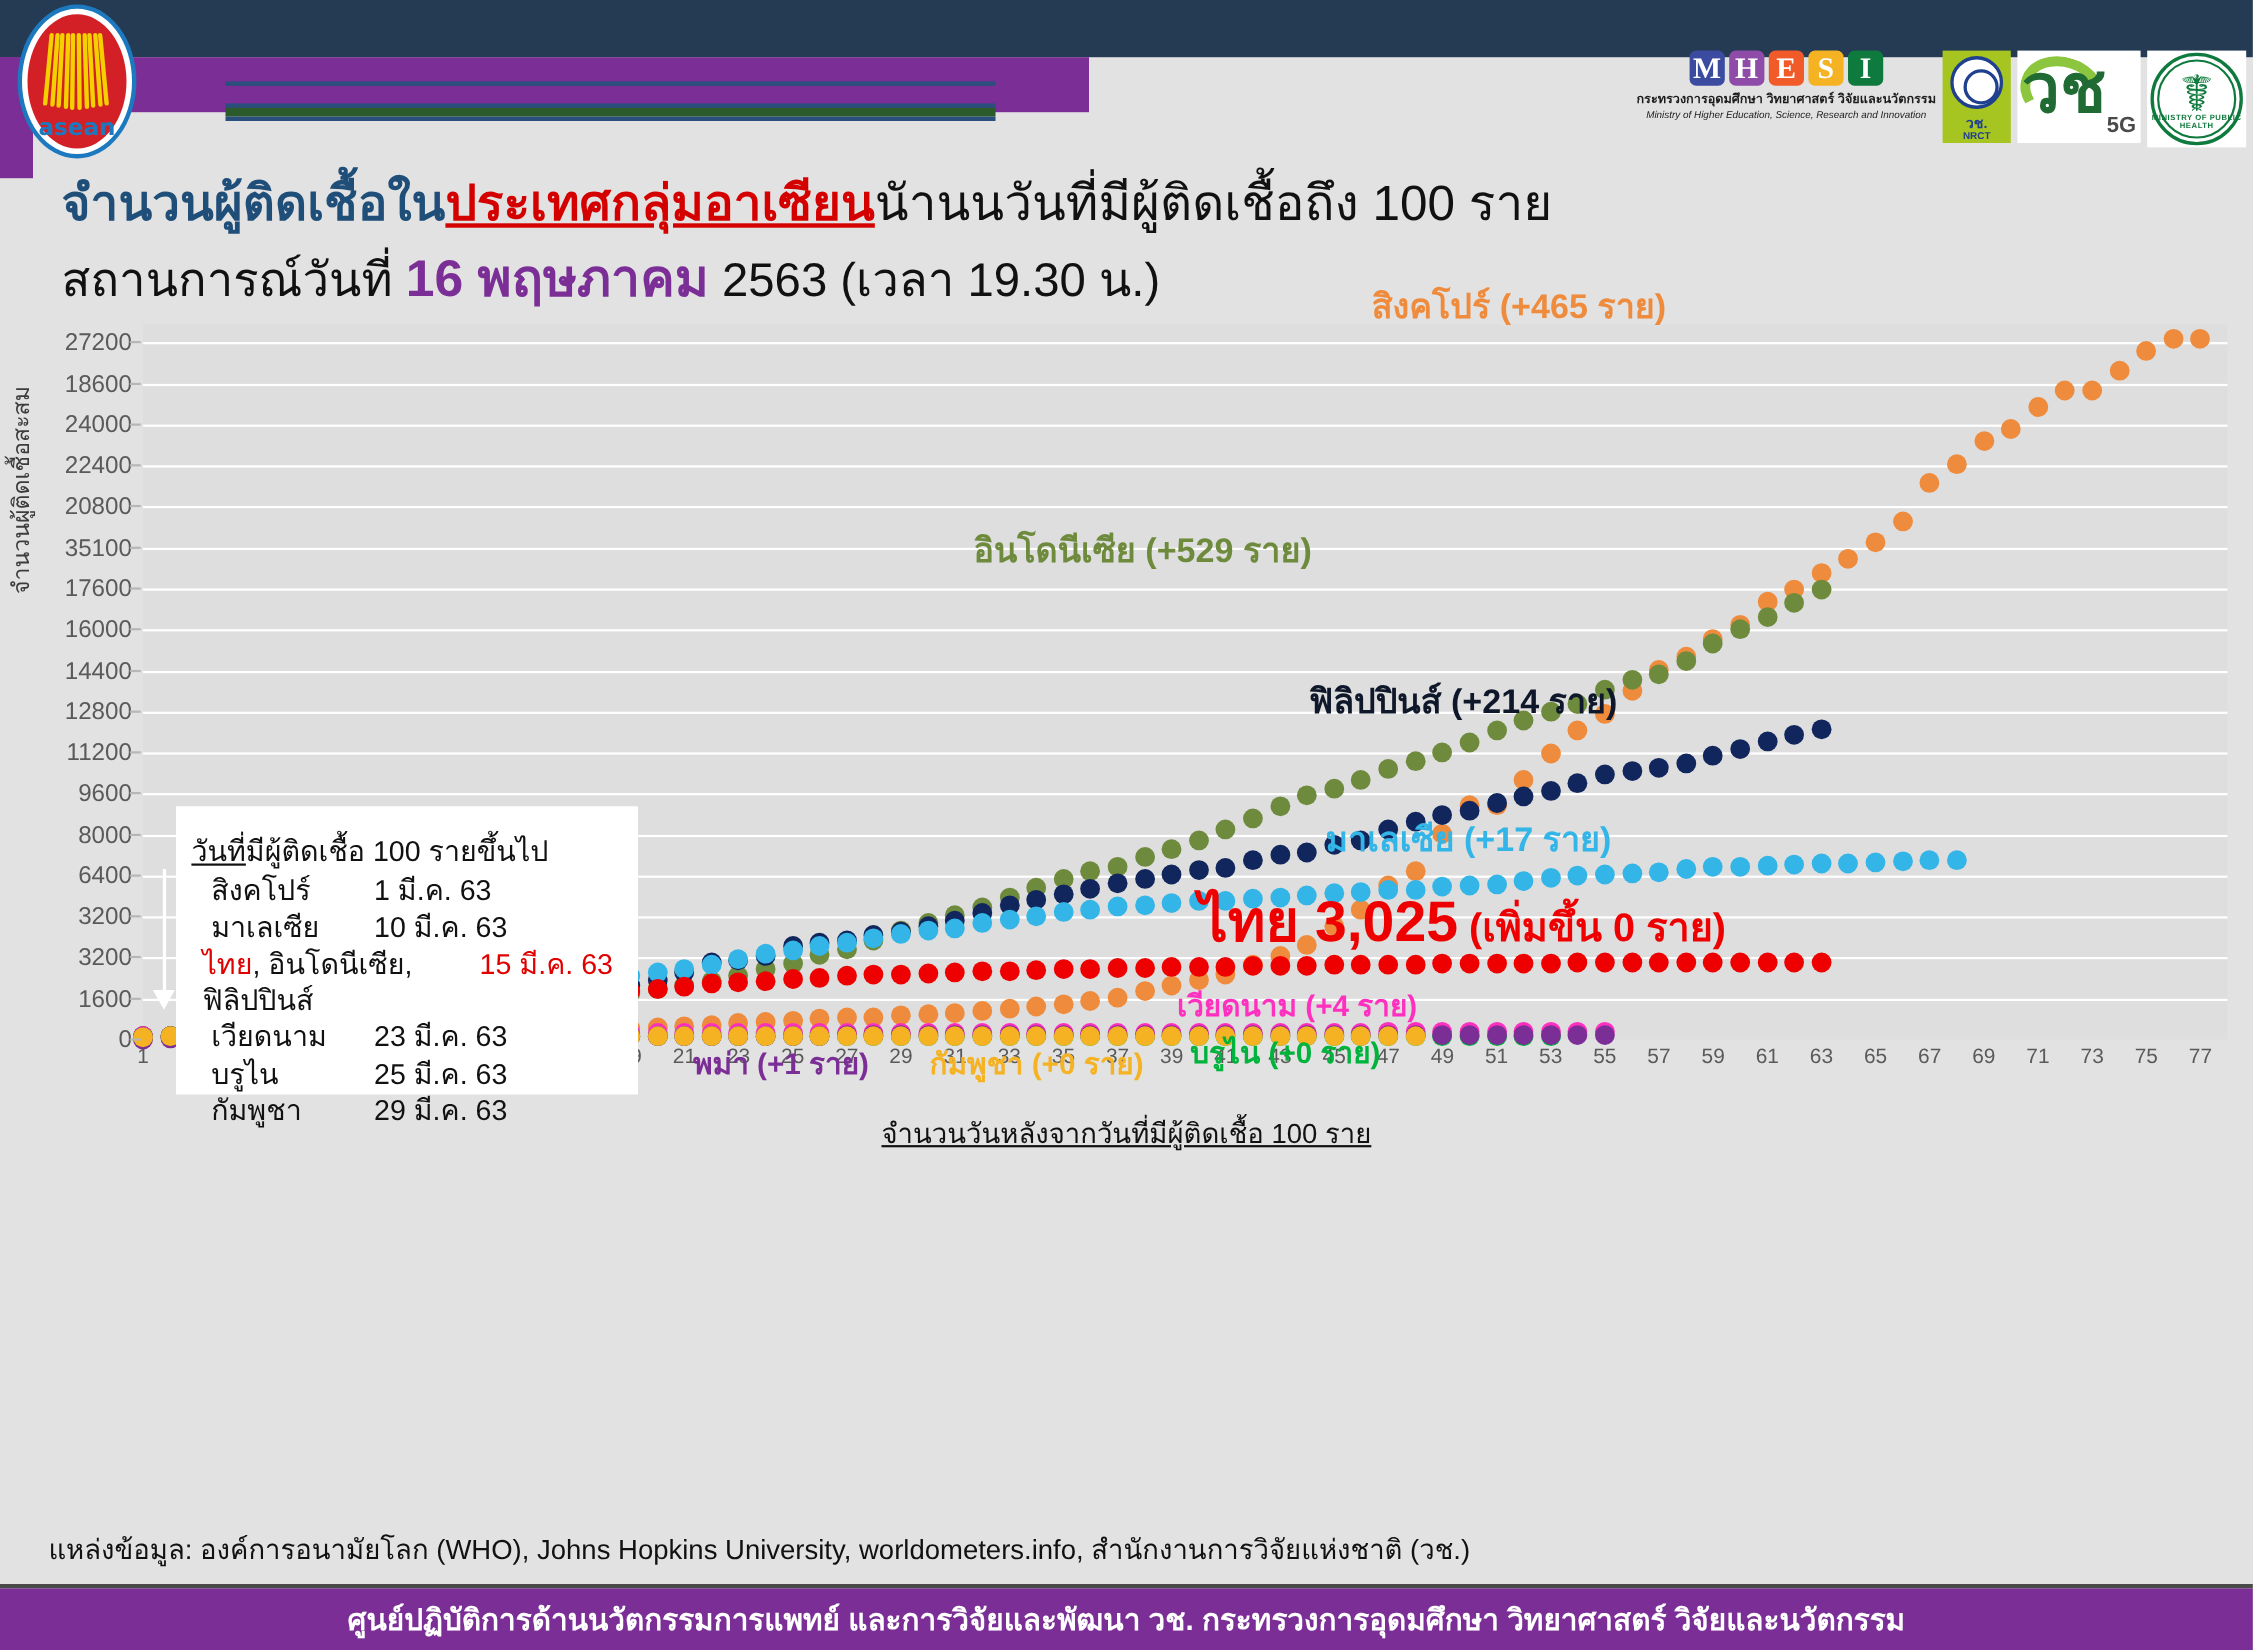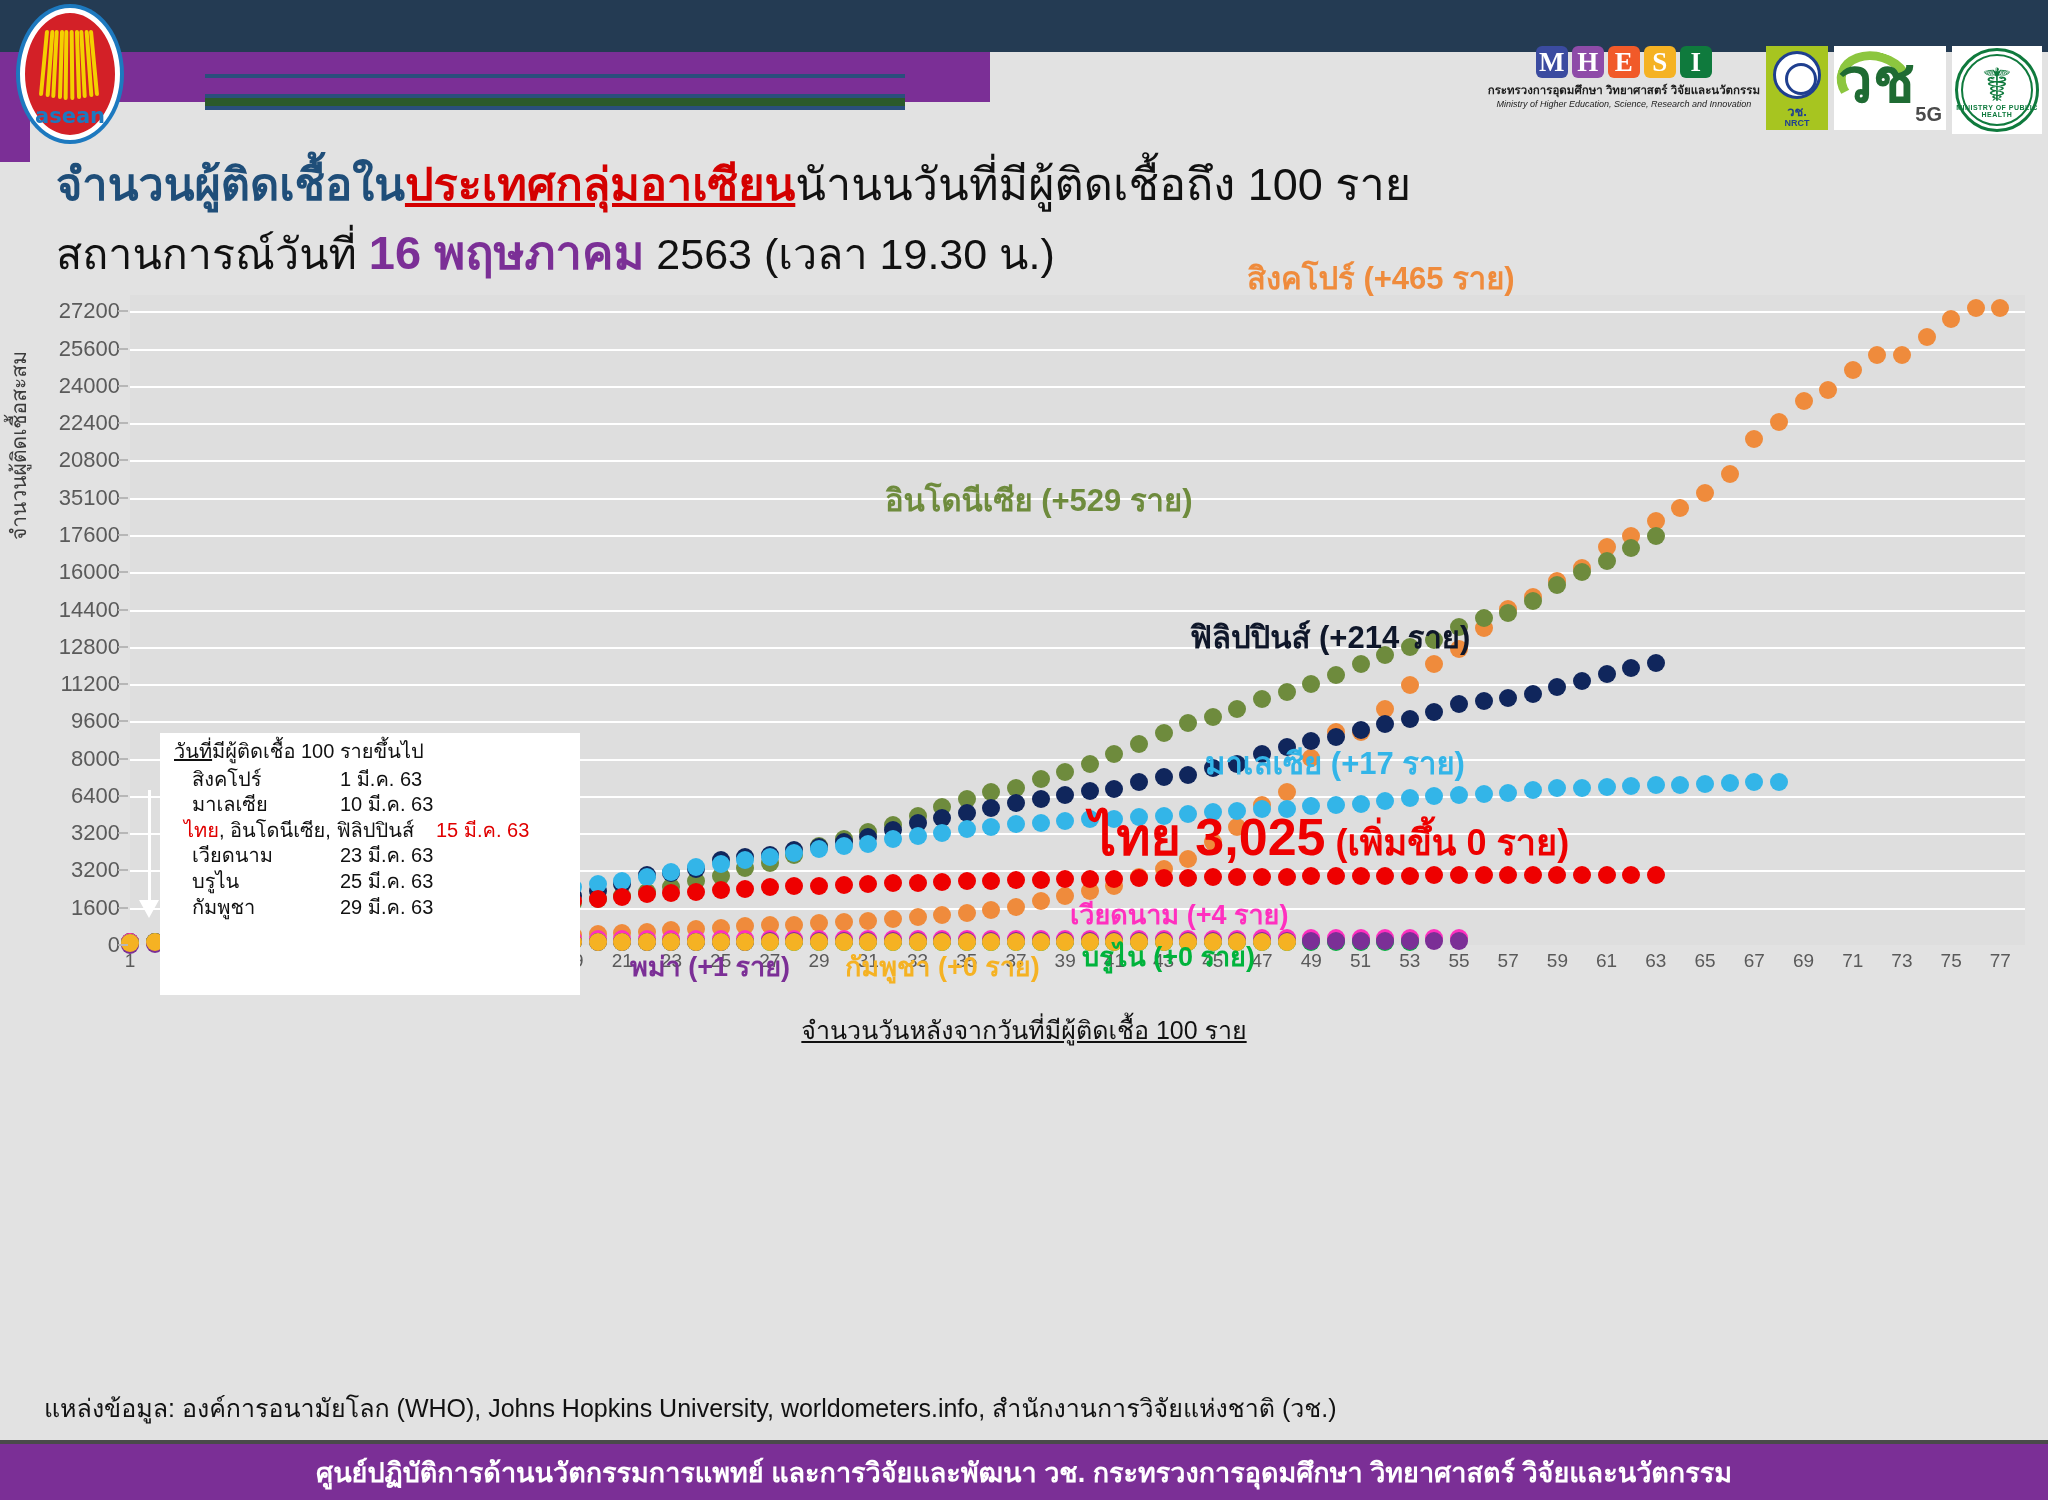--- a/index.html
+++ b/index.html
@@ -127,22 +127,22 @@
   }
   #x-axis-title {
     position:absolute; left:0; top:1010px; width:2048px; text-align:center;
     font-size:25px; color:#111;
   }
   #x-axis-title span { text-decoration:underline; }
 
   
   #legend-box {
     position:absolute; left:160px; top:733px; width:420px; height:262px;
-    background:#ffffff; padding:6px 14px;
-    font-size:20px; color:#111; line-height:1.28;
+    background:#ffffff; padding:25px 14px;
+    font-size:26px; color:#111; line-height:1.28;
   }
   #legend-box .lg-head { margin-bottom:2px; }
   #legend-box .lg-head u { text-decoration:underline; }
   #legend-box .lg-row { display:flex; padding-left:18px; }
   #legend-box .lg-row .c { width:148px; }
   #legend-box .lg-row.highlight { padding-left:10px; }
   #legend-box .red { color:#e00000; }
   #arrow-down {
     position:absolute; left:148px; top:790px; width:3px; height:120px; background:#ffffff;
   }
@@ -836,21 +836,21 @@
     <div class="ytick" style="top: 239.964px;">17600</div>
     <div class="ytickmark" style="top: 238.964px; left: 118px;"></div>
     <div class="ytick" style="top: 202.688px;">35100</div>
     <div class="ytickmark" style="top: 201.688px; left: 118px;"></div>
     <div class="ytick" style="top: 165.412px;">20800</div>
     <div class="ytickmark" style="top: 164.412px; left: 118px;"></div>
     <div class="ytick" style="top: 128.136px;">22400</div>
     <div class="ytickmark" style="top: 127.136px; left: 118px;"></div>
     <div class="ytick" style="top: 90.8602px;">24000</div>
     <div class="ytickmark" style="top: 89.8602px; left: 118px;"></div>
-    <div class="ytick" style="top: 53.5842px;">25600</div>
+    <div class="ytick" style="top: 53.5842px;">18600</div>
     <div class="ytickmark" style="top: 52.5842px; left: 118px;"></div>
     <div class="ytick" style="top: 16.3082px;">27200</div>
     <div class="ytickmark" style="top: 15.3082px; left: 118px;"></div>
   </div>
 <div id="y-axis-title">จำนวนผู้ติดเชื้อสะสม</div>
 <div id="x-ticks">
     <div class="xtick" style="left: 0px;">1</div>
     <div class="xtick" style="left: 49.2208px;">3</div>
     <div class="xtick" style="left: 98.4416px;">5</div>
     <div class="xtick" style="left: 147.662px;">7</div>

